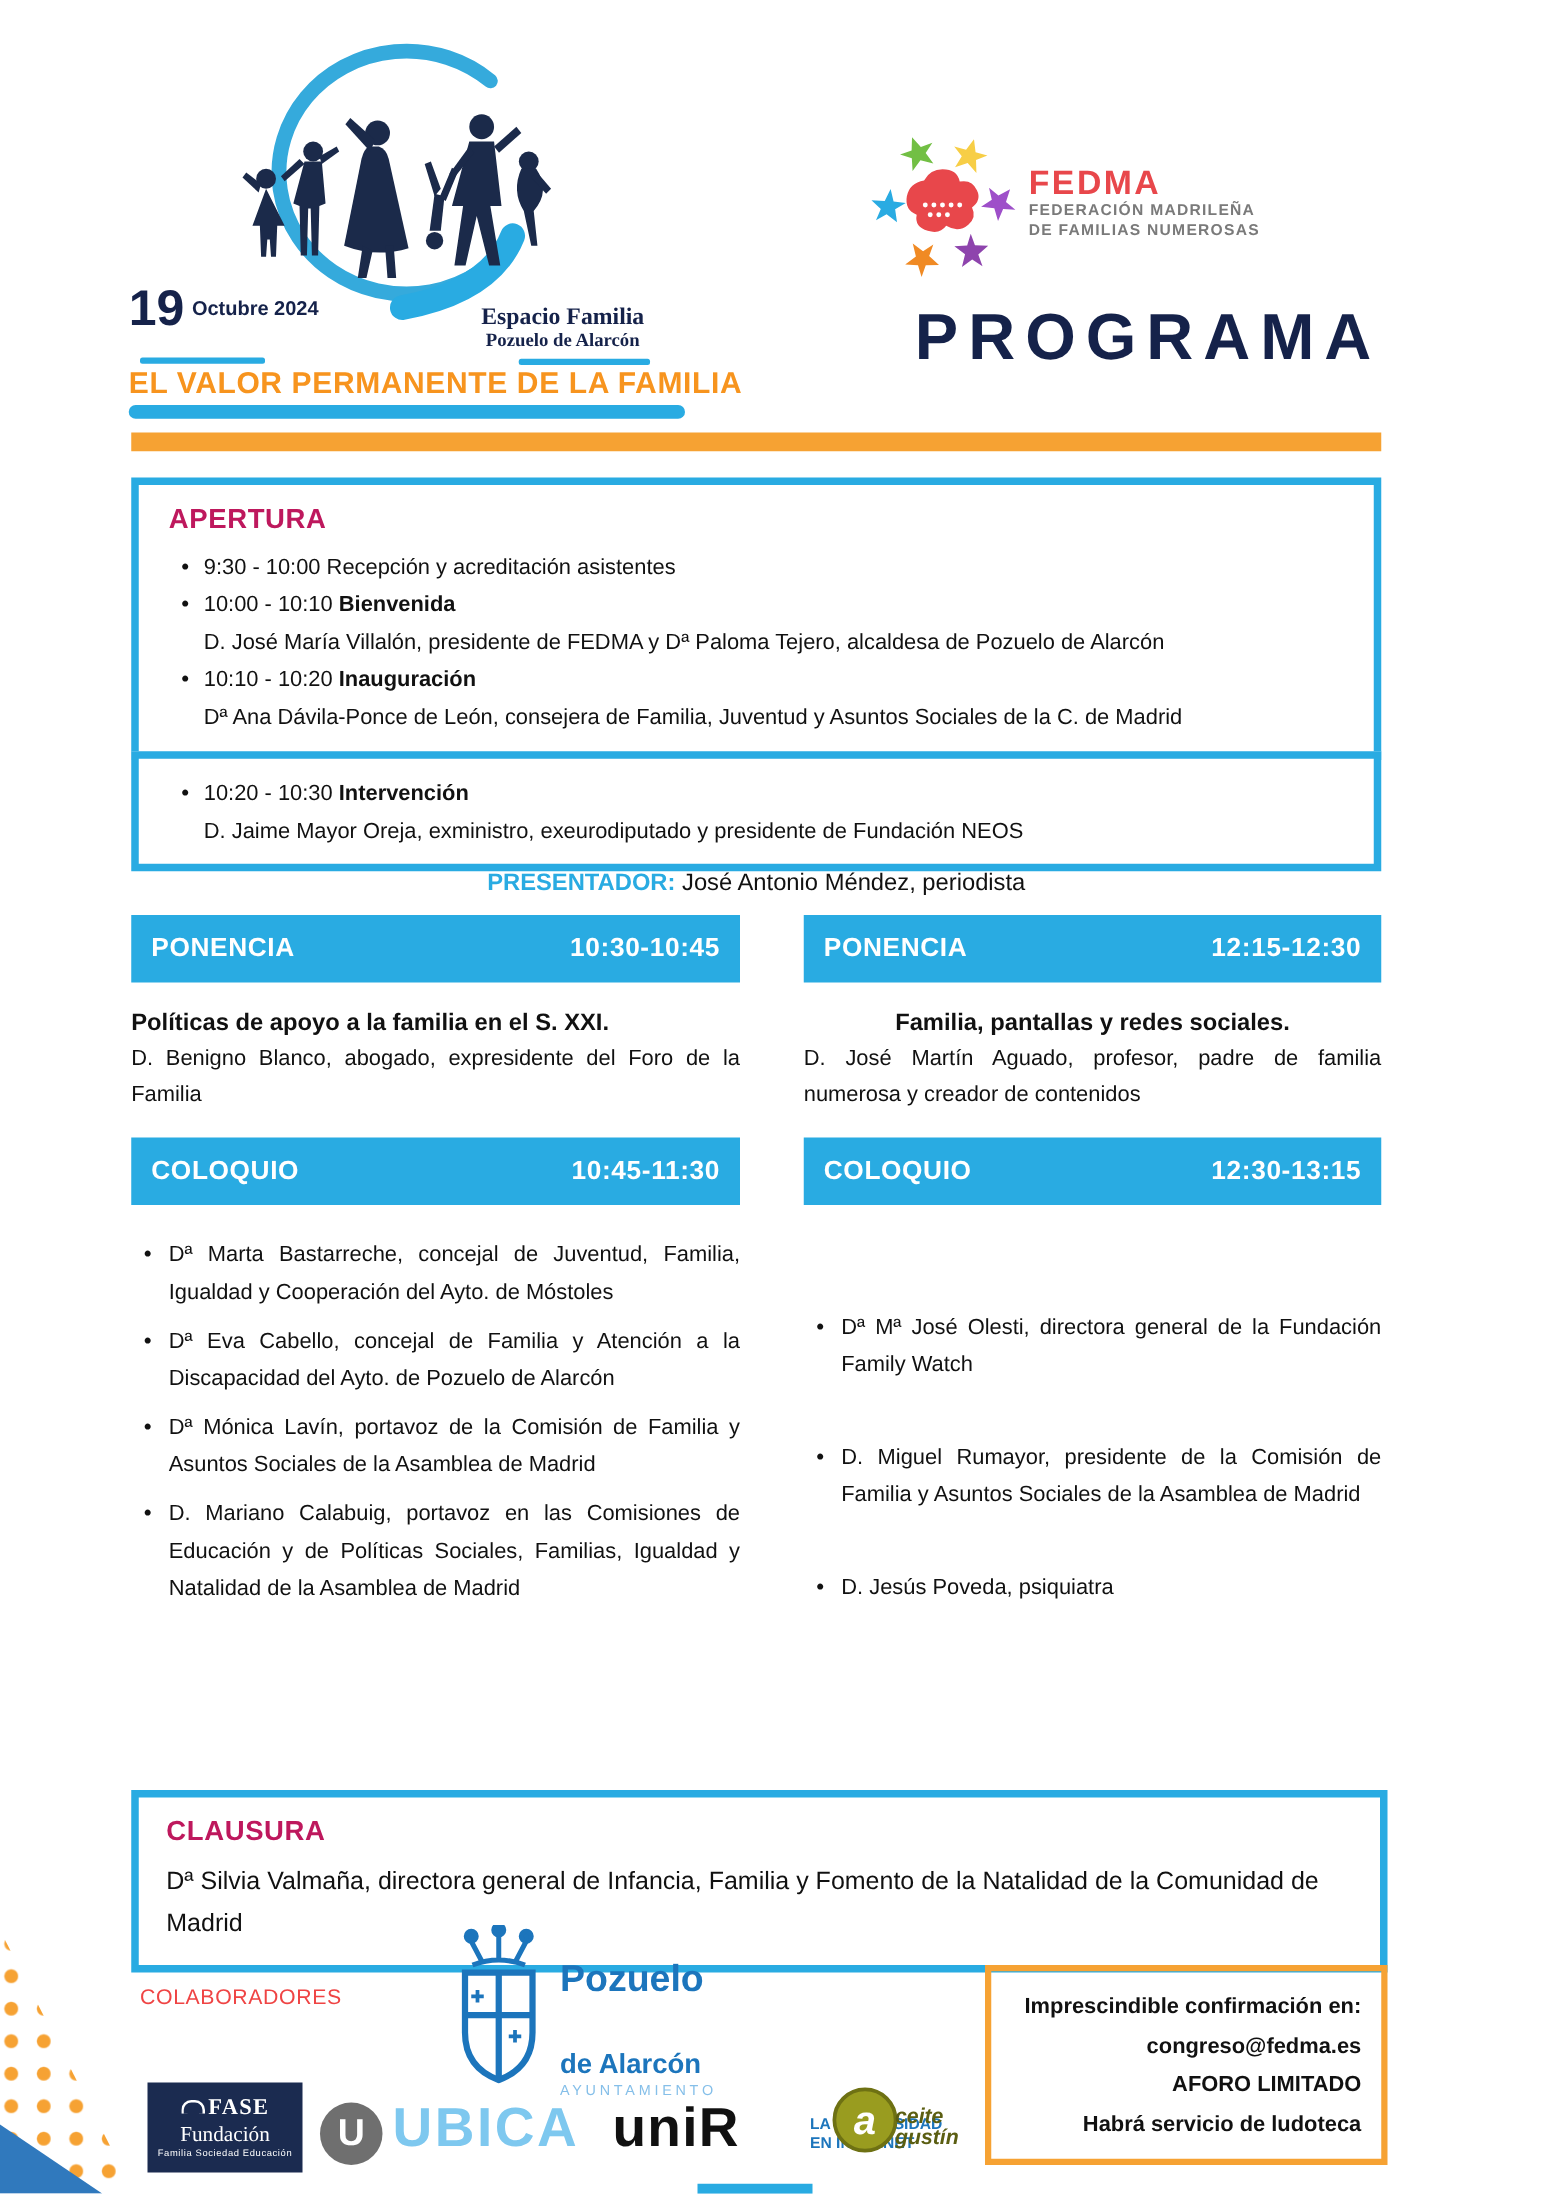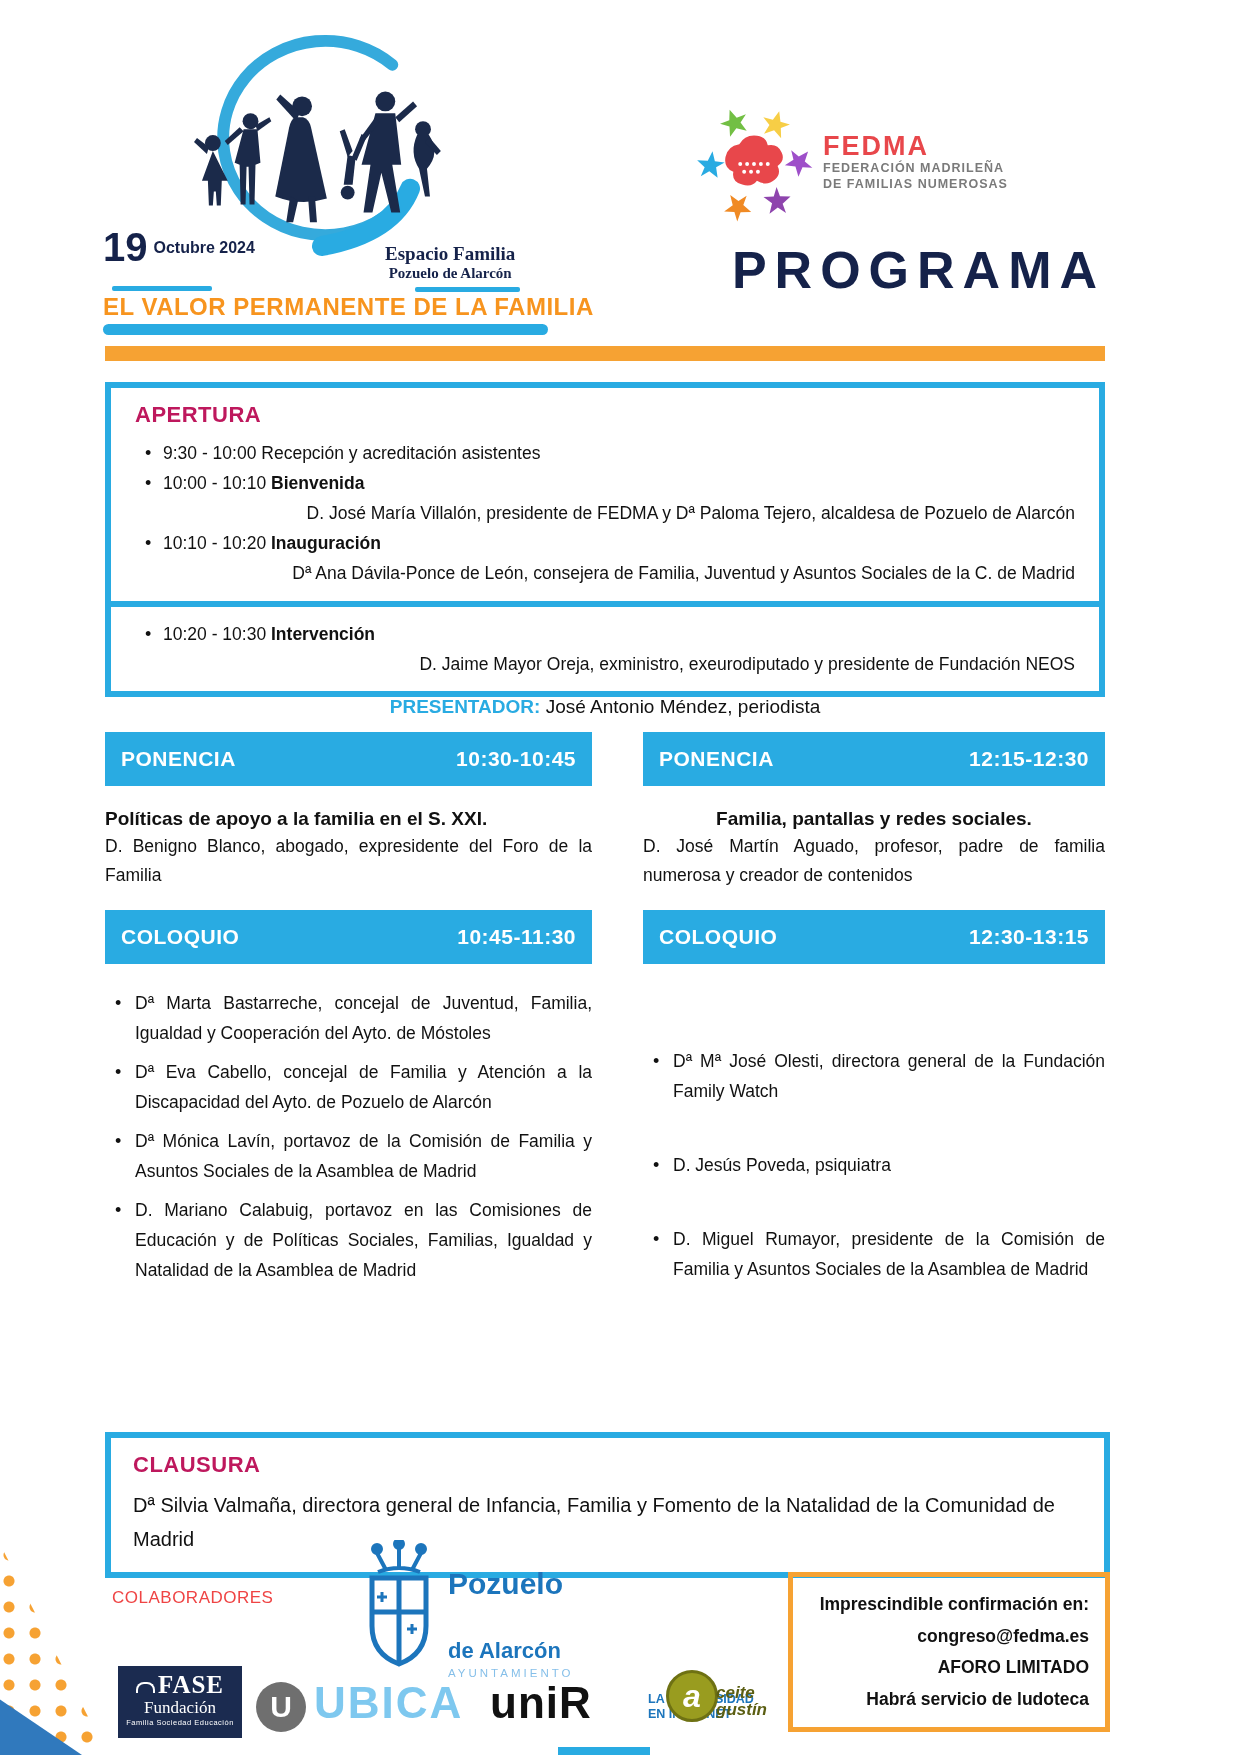--- a/index.html
+++ b/index.html
@@ -18,21 +18,21 @@
   .fedma-name{font-size:27px;font-weight:bold;color:#E8474B;letter-spacing:2px;line-height:28px;}
   .fedma-sub{font-size:12.5px;font-weight:bold;color:#7A7A7A;letter-spacing:1px;line-height:16px;}
   .programa{font-size:52px;font-weight:bold;color:#15224A;letter-spacing:8px;text-align:right;}
   .orange-rule{background:#F6A233;height:15px;}
   
   .box{border:6px solid #29ABE2;background:#fff;box-sizing:border-box;}
   .box h2{color:#be185d;font-size:22px;font-weight:bold;margin:6px 0 10px;letter-spacing:.5px;}
   ul.agenda{margin:0;padding:0;list-style:none;font-size:17.5px;}
   ul.agenda li{padding-left:28px;position:relative;line-height:30px;}
   ul.agenda li::before{content:"•";position:absolute;left:10px;font-size:18px;}
-  .speaker{line-height:30px;font-size:17.5px;text-align:right;}
+  .speaker{line-height:30px;font-size:17.5px;}
   .presentador{text-align:center;font-size:19px;}
   .presentador .plabel{color:#29ABE2;font-weight:bold;}
   
   .bar{background:#29ABE2;color:#fff;font-weight:bold;font-size:21px;height:54px;
        display:flex;align-items:center;justify-content:space-between;padding:0 16px;
        letter-spacing:.5px;box-sizing:border-box;}
   .sess-title{font-weight:bold;font-size:19px;margin:22px 0 2px;}
   .sess-speaker{font-size:17.5px;line-height:29px;text-align:justify;}
   ul.colq{margin:0;padding:0;list-style:none;font-size:17.5px;}
   ul.colq li{padding-left:30px;position:relative;line-height:30px;text-align:justify;}
@@ -41,21 +41,21 @@
   ul.colq.right li{margin-bottom:44px;}
   .clausura-text{font-size:20px;line-height:34px;max-width:935px;}
   
   .colab{font-size:17px;letter-spacing:.5px;color:#ef4444;}
   .poz-name1{color:#1C75BC;font-size:30px;font-weight:bold;line-height:32px;}
   .poz-name2{color:#1C75BC;font-size:22px;font-weight:bold;line-height:24px;margin-top:39px;}
   .poz-name3{color:#85BFE9;font-size:11.5px;letter-spacing:3px;line-height:20px;}
   .fase-box{background:#1B2B50;color:#fff;text-align:center;font-family:"Liberation Serif",serif;}
   .fase-arch{display:inline-block;width:15px;height:9px;border:2px solid #fff;border-bottom:none;
              border-radius:8px 8px 0 0;margin-right:3px;}
-  .fase1{font-size:25px;font-weight:bold;letter-spacing:1px;line-height:26px;display:inline-block;}
+  .fase1{font-size:18px;font-weight:bold;letter-spacing:1px;line-height:26px;display:inline-block;}
   .fase2{font-size:17px;line-height:19px;}
   .fase3{font-size:7.5px;letter-spacing:.5px;line-height:12px;font-family:"Liberation Sans",sans-serif;}
   .ubica-circle{width:50px;height:50px;border-radius:50%;background:#6F6F6F;color:#fff;
                 display:flex;align-items:center;justify-content:center;font-size:30px;font-weight:bold;}
   .ubica-text{color:#7EC8EF;font-size:44px;font-weight:bold;letter-spacing:2px;text-align:center;}
   .unir-text{color:#111;font-size:44px;font-weight:bold;letter-spacing:1px;}
   .unir-tag{color:#1C75BC;font-size:12.5px;font-weight:bold;line-height:15px;}
   .aceite-circle{width:52px;height:52px;border-radius:50%;background:#999C1F;border:3px solid #6E7113;
                  color:#fff;display:flex;align-items:center;justify-content:center;
                  font-size:32px;font-weight:bold;font-style:italic;box-sizing:border-box;}
@@ -209,22 +209,22 @@
   <div class="sess-title" style="text-align:center;">Familia, pantallas y redes sociales.</div>
   <div class="sess-speaker">D. José Martín Aguado, profesor, padre de familia numerosa y creador de contenidos</div>
 </div>
 
 <div class="abs bar" style="left:643px;top:910px;width:462px;">
   <span>COLOQUIO</span>
   <span>12:30-13:15</span>
 </div>
 <ul class="abs colq right" style="left:643px;top:1046px;width:462px;">
   <li>Dª Mª José Olesti, directora general de la Fundación Family Watch</li>
+  <li>D. Miguel Rumayor, presidente de la Comisión de Familia y Asuntos Sociales de la Asamblea de Madrid</li>
   <li>D. Jesús Poveda, psiquiatra</li>
-  <li>D. Miguel Rumayor, presidente de la Comisión de Familia y Asuntos Sociales de la Asamblea de Madrid</li>
 </ul>
 
 <div class="abs box" style="left:105px;top:1432px;width:1005px;padding:8px 22px 16px;">
   <h2>CLAUSURA</h2>
   <div class="clausura-text">Dª Silvia Valmaña, directora general de Infancia, Familia y Fomento de la Natalidad de la Comunidad de Madrid</div>
 </div>
 
 <div class="abs colab" style="left:112px;top:1588px;">COLABORADORES</div>
 
 <svg class="abs" style="left:362px;top:1540px;" width="74" height="130" viewBox="0 0 70 130">

